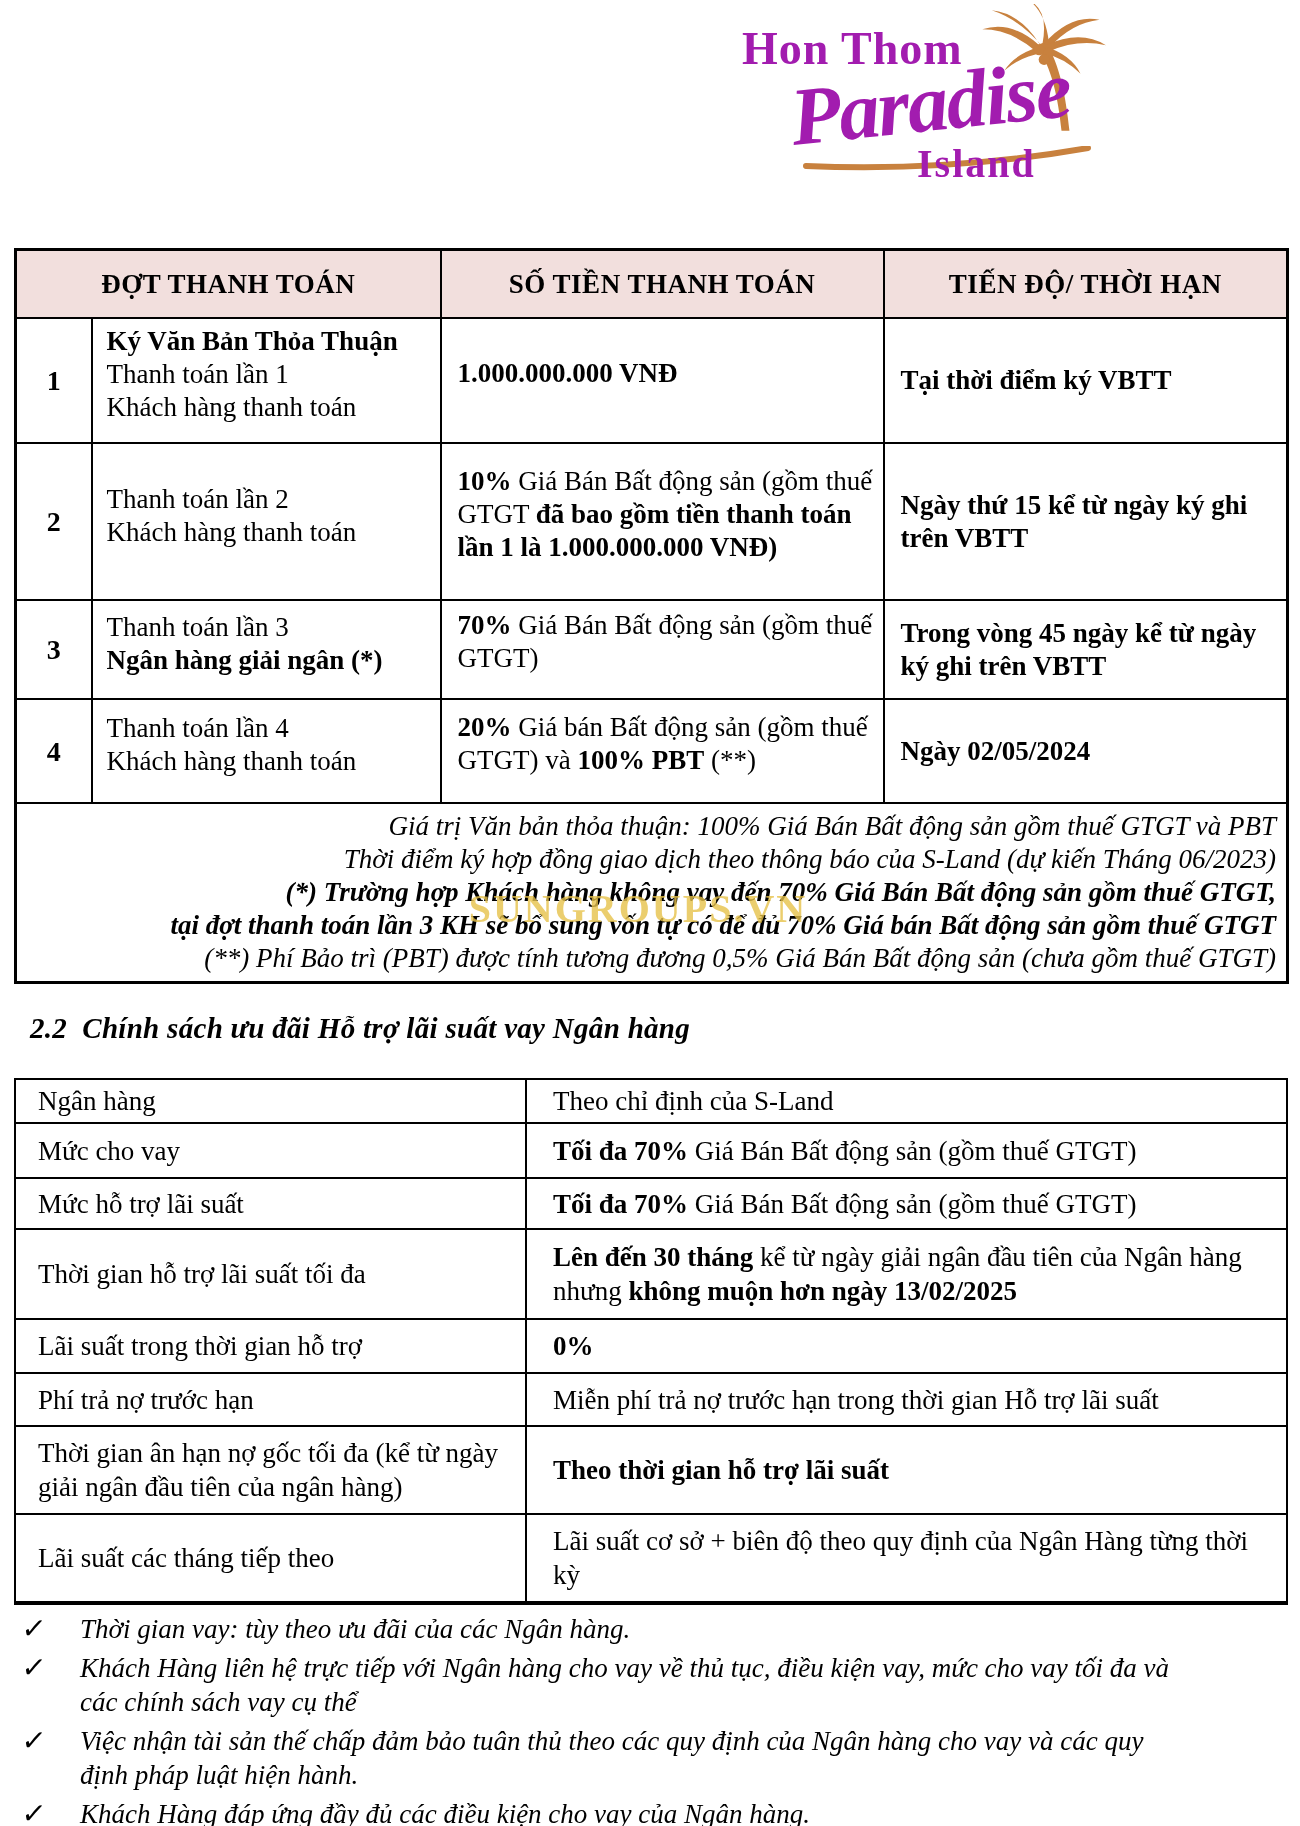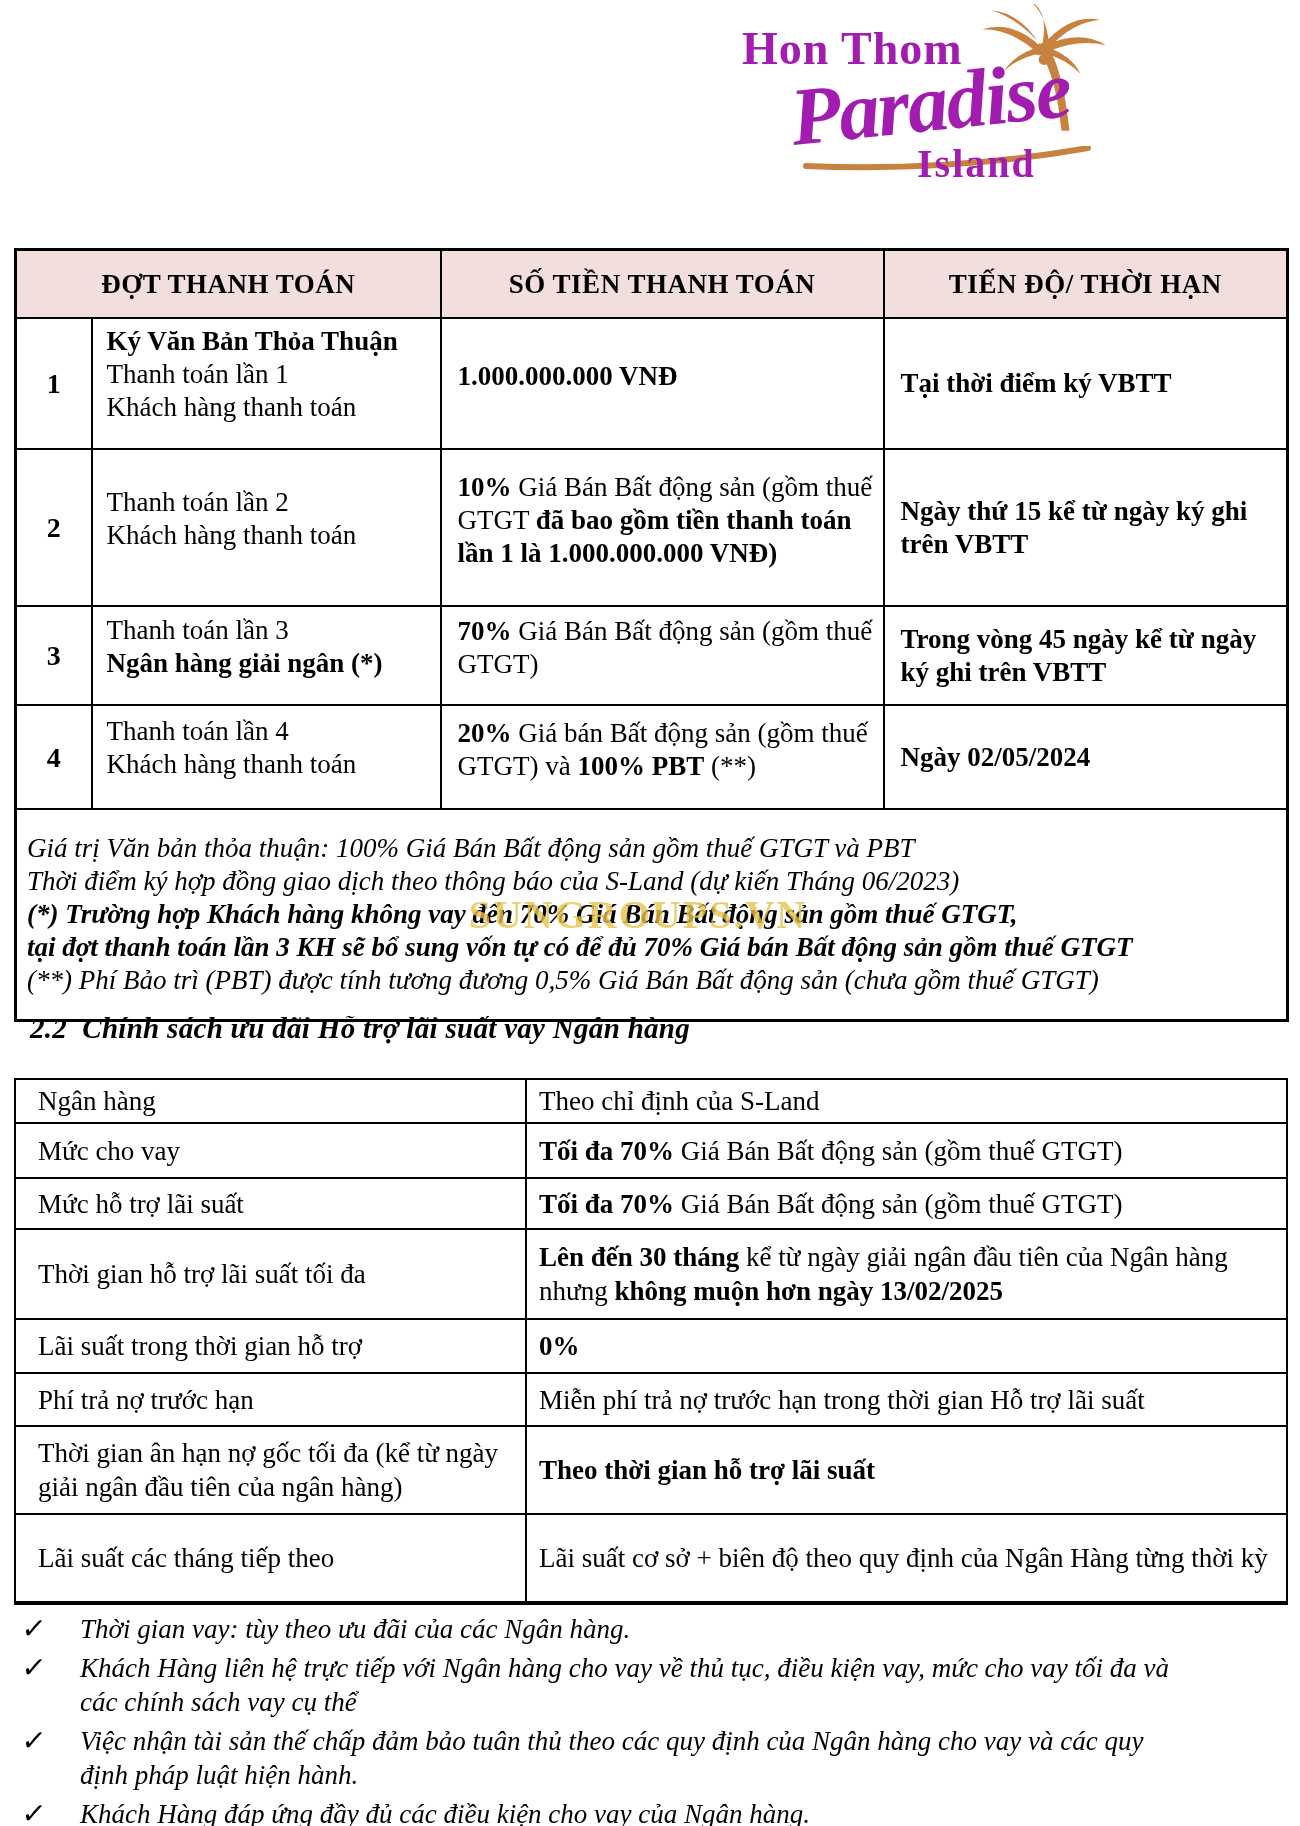--- a/index.html
+++ b/index.html
@@ -24,44 +24,44 @@
   .logo-swoosh{position:absolute;top:138px;left:60px;}
   .logo-island{position:absolute;top:132px;left:175px;font-size:40px;font-weight:bold;letter-spacing:2px;}
   .palm{position:absolute;top:-4px;left:230px;}
 
   
   table{border-collapse:collapse;table-layout:fixed;}
   .t1{position:absolute;top:248px;left:14px;width:1272px;border:3px solid #000;}
   .t1 th,.t1 td{border:2px solid #000;vertical-align:middle;font-size:27px;line-height:33px;overflow:hidden;}
   .t1 th{background:#f2dfdd;font-weight:bold;text-align:center;height:64px;letter-spacing:.5px;}
   .t1 td.num{text-align:center;font-weight:bold;font-size:28px;}
-  .t1 td.inst{padding:6px 8px 24px 14px;margin-left:24px;}
+  .t1 td.inst{padding:6px 8px 18px 14px;margin-left:24px;}
   .t1 td.amt{padding:6px 10px 21px 16px;}
   .t1 td.sch{padding:6px 10px 6px 16px;font-weight:bold;}
   .t1 td.notes{
-    position:relative;text-align:left;font-style:italic;
-    padding:22px 10px;font-size:27px;line-height:33px;
+    position:relative;text-align:right;font-style:italic;
+    padding:6px 10px;font-size:27px;line-height:33px;
   }
   .watermark{
     position:absolute;left:50%;top:104px;transform:translate(-54%,-50%);
     font-style:normal;font-weight:bold;font-size:40px;letter-spacing:2px;
     color:#e7c24b;opacity:.8;white-space:nowrap;pointer-events:none;
   }
 
   
   .section-heading{
     position:absolute;top:1012px;left:30px;
     font-size:29px;font-weight:bold;font-style:italic;letter-spacing:.3px;
   }
 
   
   .t2{position:absolute;top:1078px;left:14px;width:1272px;border:2px solid #000;border-bottom:4px solid #000;}
   .t2 td{border:2px solid #000;vertical-align:middle;font-size:27px;line-height:34px;overflow:hidden;}
   .t2 td.lbl{padding:4px 10px 4px 22px;}
-  .t2 td.val{padding:4px 12px 4px 12px;}
+  .t2 td.val{padding:4px 12px 4px 26px;}
 
   
   .checklist{position:absolute;top:1612px;left:22px;width:1250px;}
   .check-item{display:flex;align-items:flex-start;margin-bottom:5px;}
   .check-mark{width:58px;flex:none;font-size:28px;line-height:34px;transform:skewX(-8deg);}
   .check-text{font-style:italic;font-size:27px;line-height:34px;max-width:1115px;}
 </style>
 </head>
 <body>
 

